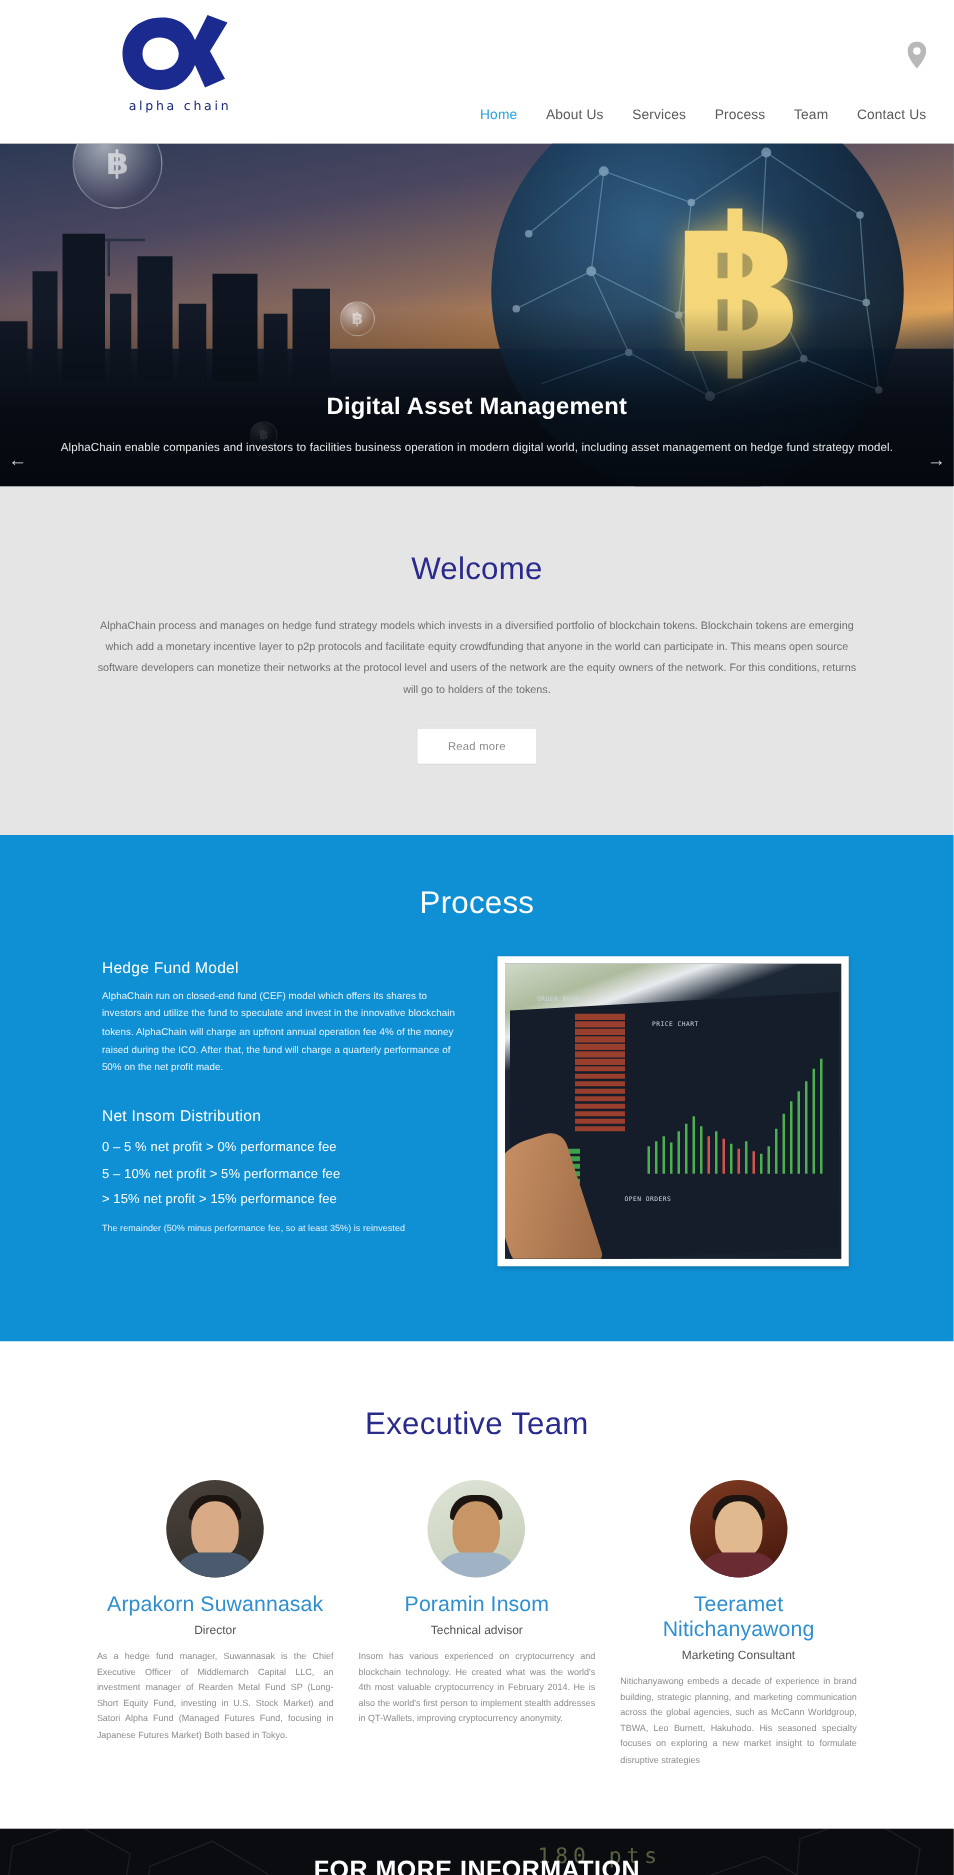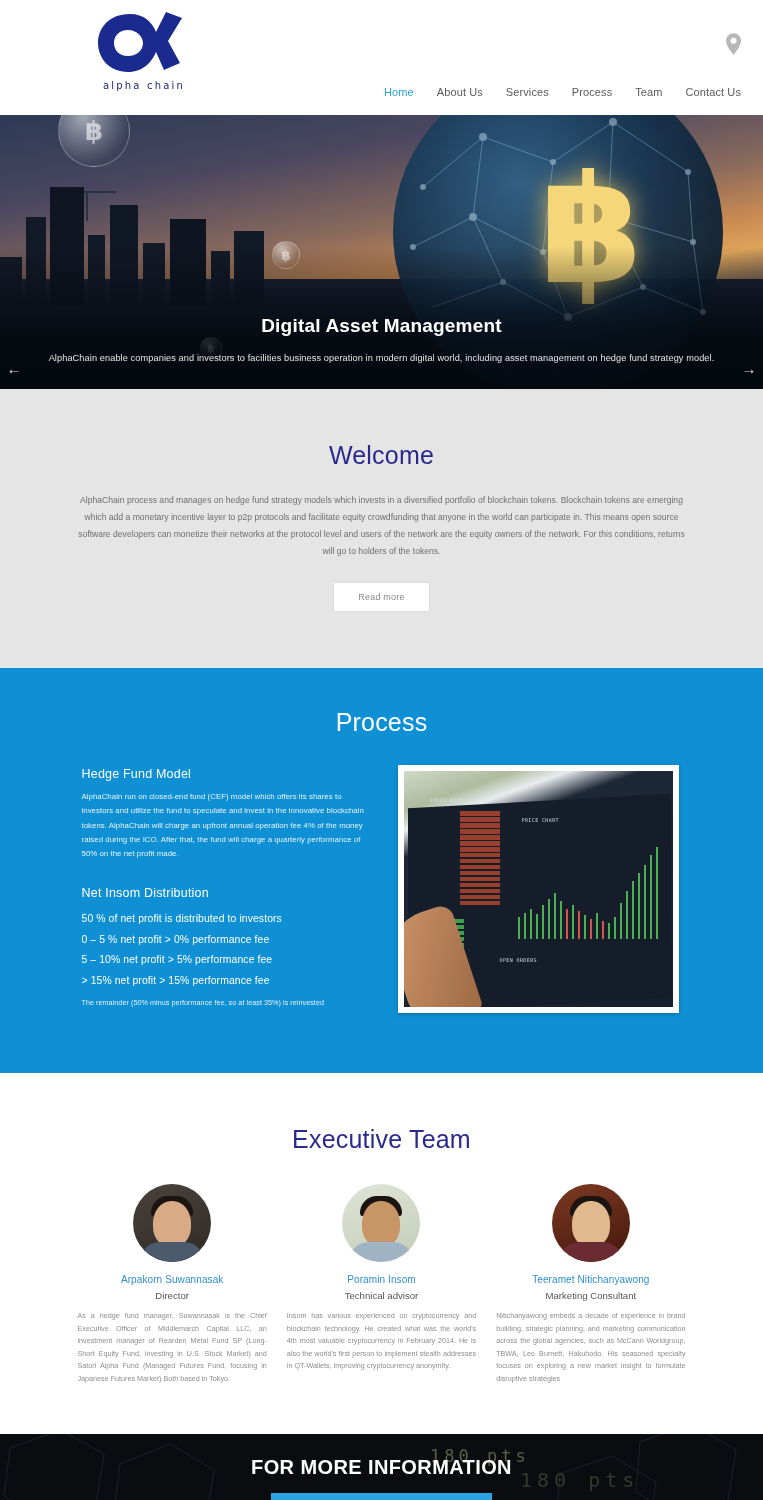--- a/index.html
+++ b/index.html
@@ -223,21 +223,21 @@
     width:42px; height:20px; border-radius:22px 22px 4px 4px; background:#1b1410;
   }
   .body-sh {
     position:absolute; left:50%; bottom:0; transform:translateX(-50%);
     width:64px; height:20px; border-radius:26px 26px 0 0;
   }
   .b1 { background:#4b5a6d; }
   .b2 { background:#9fb3c4; }
   .b3 { background:#6a2b33; }
   .m-name {
-    font-size:10px; color:#2f8fd0; letter-spacing:.1px;
+    font-size:17px; color:#2f8fd0; letter-spacing:.1px;
   }
   .m-role { font-size:9.6px; color:#555; margin-top:5px; }
   .m-bio {
     font-size:7.2px; line-height:12.6px; color:#8d8d8d;
     text-align:justify; margin-top:9px; padding:0 2px;
   }
   .m-bio:last-line { text-align:center; }
 
   
   .cta {
@@ -366,21 +366,20 @@
 
   <section class="process">
     <h2>Process</h2>
 
     <div class="process-inner">
       <div class="proc-left">
         <h3>Hedge Fund Model</h3>
         <div class="proc-body">AlphaChain run on closed-end fund   (CEF)   model which offers its shares to investors and utilize the fund to speculate and invest in the innovative blockchain tokens. AlphaChain will charge an upfront annual operation fee 4% of the money raised during the ICO. After that, the fund will charge a quarterly performance of 50% on the net profit made.</div>
 
         <h3 class="second">Net Insom Distribution</h3>
-        <div class="fee-line">50 % of net profit is distributed to investors</div>
         <div class="fee-line">0 – 5 % net profit &gt; 0% performance fee</div>
         <div class="fee-line">5 – 10% net profit &gt; 5% performance fee</div>
         <div class="fee-line">&gt; 15% net profit &gt; 15% performance fee</div>
         <div class="fee-note">The remainder (50% minus performance fee, so at least 35%)  is reinvested</div>
       </div>
 
       <div class="proc-right">
         <div class="shot-frame">
           <div class="shot">
             <div class="shot-bg"></div>

